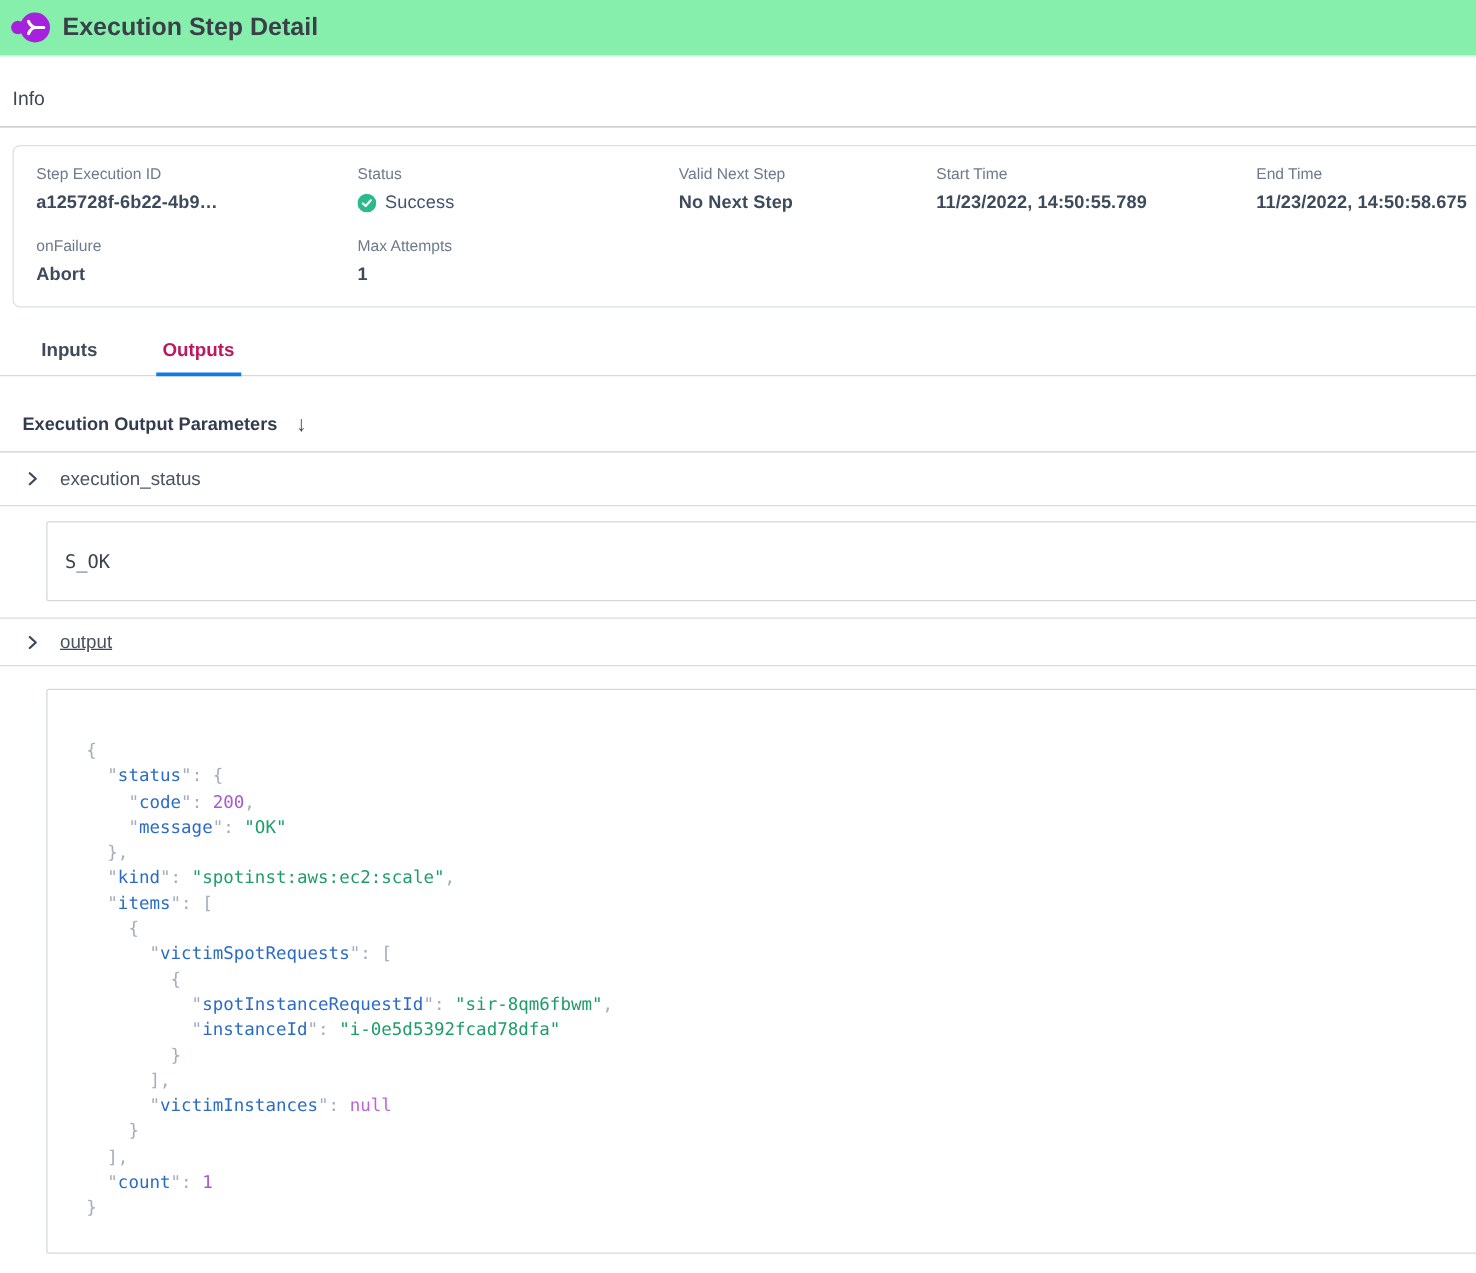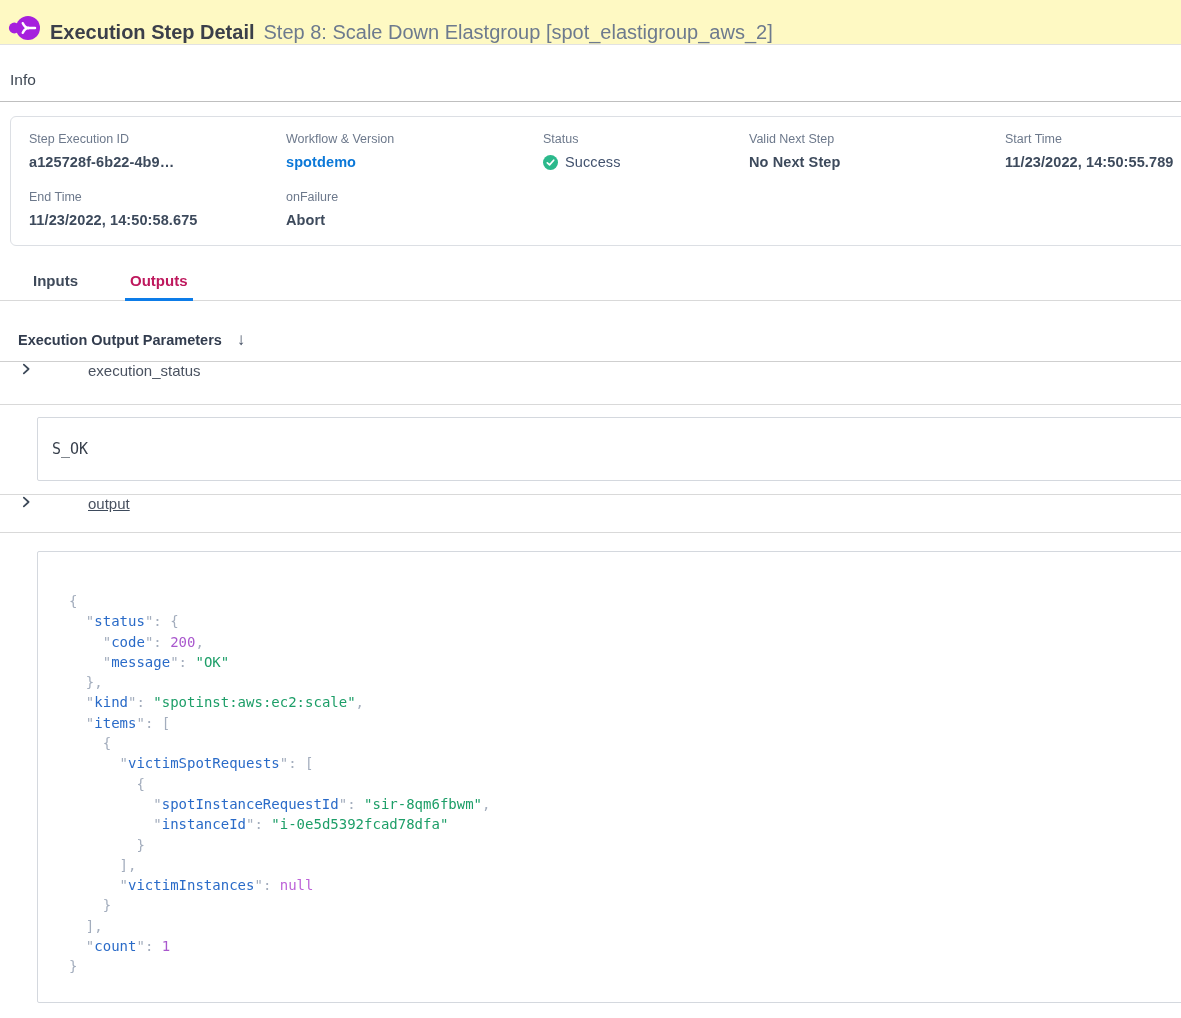--- a/index.html
+++ b/index.html
@@ -7,24 +7,24 @@
   body {
     width: 1181px; height: 1018px;
     overflow: hidden;
     font-family: "Liberation Sans", sans-serif;
     color: #3d4a5c;
   }
 
   
   .app-header {
     height: 45px;
-    display: flex; align-items: flex-end;
+    display: flex; align-items: center;
     padding-left: 8px;
     border-bottom: 1px solid #e2e2e2;
-    background: #fef9c3;
+    background: #86efac;
   }
   .logo { width: 32px; height: 32px; flex: 0 0 auto; }
   .app-title { font-size: 20px; font-weight: 700; color: #3b3f4a; margin-left: 10px; }
   .app-subtitle { font-size: 20px; font-weight: 400; color: #6d7a8e; margin-left: 9px; }
 
   
   .info-heading-wrap { padding: 26px 0 12px 10px; border-bottom: 1px solid #bfbfbf; }
   .info-heading { font-size: 15.5px; color: #3f4854; }
 
   
@@ -60,25 +60,24 @@
   
   .eop-header {
     padding: 29px 0 11px 18px;
     border-bottom: 1px solid #cfcfcf;
     display: flex; align-items: center;
   }
   .eop-title { font-size: 14.5px; font-weight: 700; color: #323c4e; }
   .download-arrow { font-size: 17px; font-weight: 700; color: #3f4b5f; margin-left: 15px; cursor: pointer; }
 
   .param-row {
-    display: flex; 
+    display: flex; align-items: center;
     padding-left: 19px; height: 43px;
     border-bottom: 1px solid #d9d9d9;
     cursor: pointer;
-    gap: 40px;
   }
   .param-name { font-size: 15px; color: #4a5260; margin-left: 15px; }
   .chev { display: inline-flex; }
 
   .value-box {
     margin: 12px -6px 13px 37px;
     border: 1px solid #d4d8de; border-radius: 2px;
     height: 64px;
     display: flex; align-items: center;
     padding-left: 14px;
@@ -116,35 +115,30 @@
       <circle cx="20" cy="16" r="12" fill="#a620dd"></circle>
       <circle cx="6.3" cy="16" r="5.4" fill="#a620dd"></circle>
       <g stroke="#ffffff" stroke-width="2.5" stroke-linecap="round" fill="none">
         <path d="M27 16 H20.5"></path>
         <path d="M20.5 16 C17.8 16 16.3 14.3 14.8 11.2"></path>
         <path d="M20.5 16 C17.8 16 16.3 17.7 14.8 20.8"></path>
       </g>
     </svg>
   </span>
   <span class="app-title">Execution Step Detail</span>
-  <span class="app-subtitle">Step 8: Scale Down Elastgroup [spot_elastigroup_aws_2]</span>
 </div>
 
 <div class="info-heading-wrap">
   <div class="info-heading">Info</div>
 </div>
 
 <div class="info-card">
   <div class="field">
     <div class="field-label">Step Execution ID</div>
     <div class="field-value">a125728f-6b22-4b9…</div>
-  </div>
-  <div class="field">
-    <div class="field-label">Workflow &amp; Version</div>
-    <div class="field-value link">spotdemo</div>
   </div>
   <div class="field">
     <div class="field-label">Status</div>
     <div class="field-value status-val">
       <span class="chev">
         <svg width="15" height="15" viewBox="0 0 16 16">
           <circle cx="8" cy="8" r="8" fill="#2cb98c"></circle>
           <path d="M4.6 8.3 L7 10.5 L11.4 5.6" stroke="#ffffff" stroke-width="1.8" fill="none" stroke-linecap="round" stroke-linejoin="round"></path>
         </svg>
       </span>
@@ -160,20 +154,24 @@
     <div class="field-value">11/23/2022, 14:50:55.789</div>
   </div>
   <div class="field">
     <div class="field-label">End Time</div>
     <div class="field-value">11/23/2022, 14:50:58.675</div>
   </div>
   <div class="field">
     <div class="field-label">onFailure</div>
     <div class="field-value">Abort</div>
   </div>
+  <div class="field">
+    <div class="field-label">Max Attempts</div>
+    <div class="field-value">1</div>
+  </div>
   <div class="field"></div>
 </div>
 
 <div class="tabs">
   <div class="tab">Inputs</div>
   <div class="tab active">Outputs</div>
 </div>
 
 <div class="eop-header">
   <span class="eop-title">Execution Output Parameters</span>

